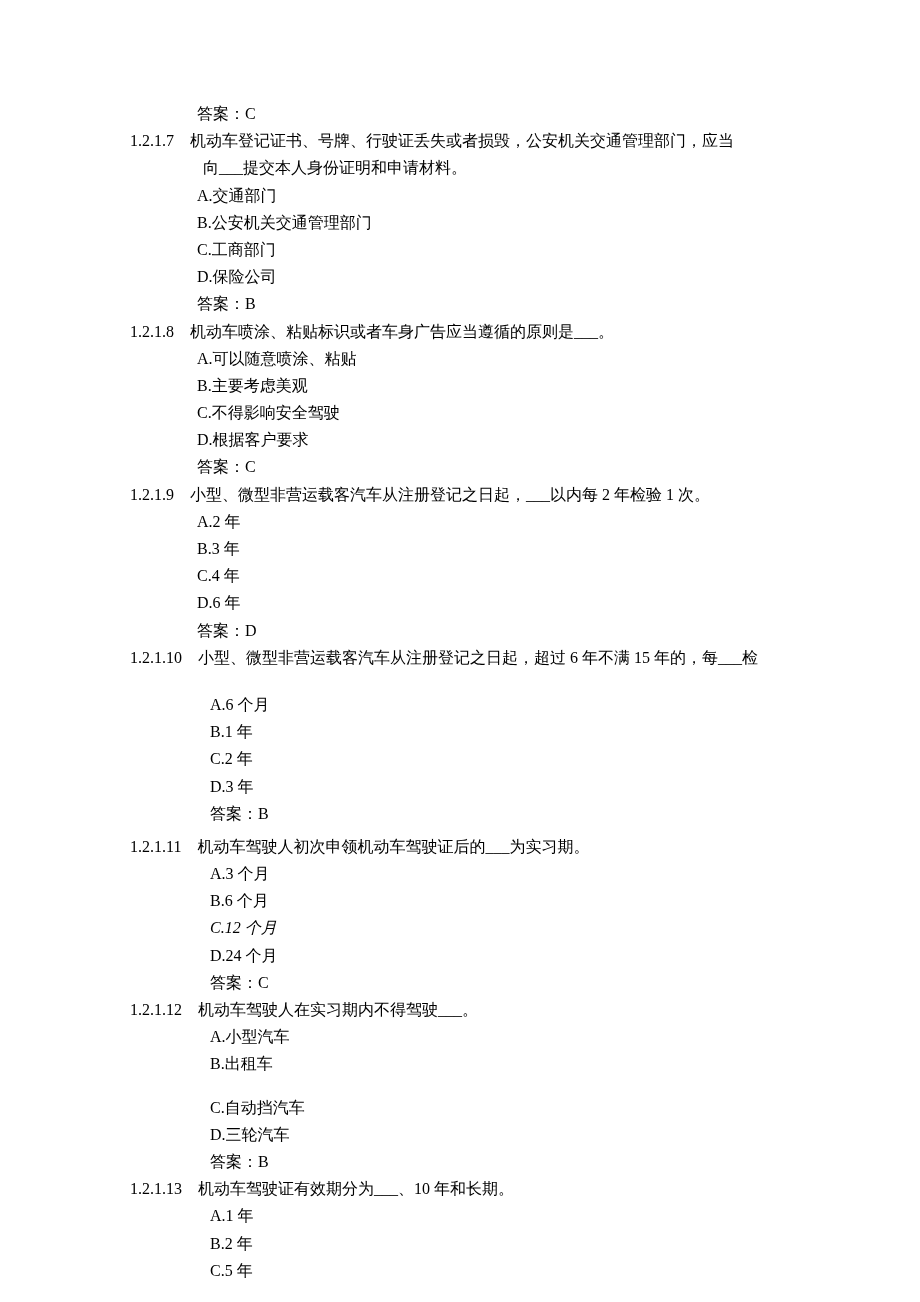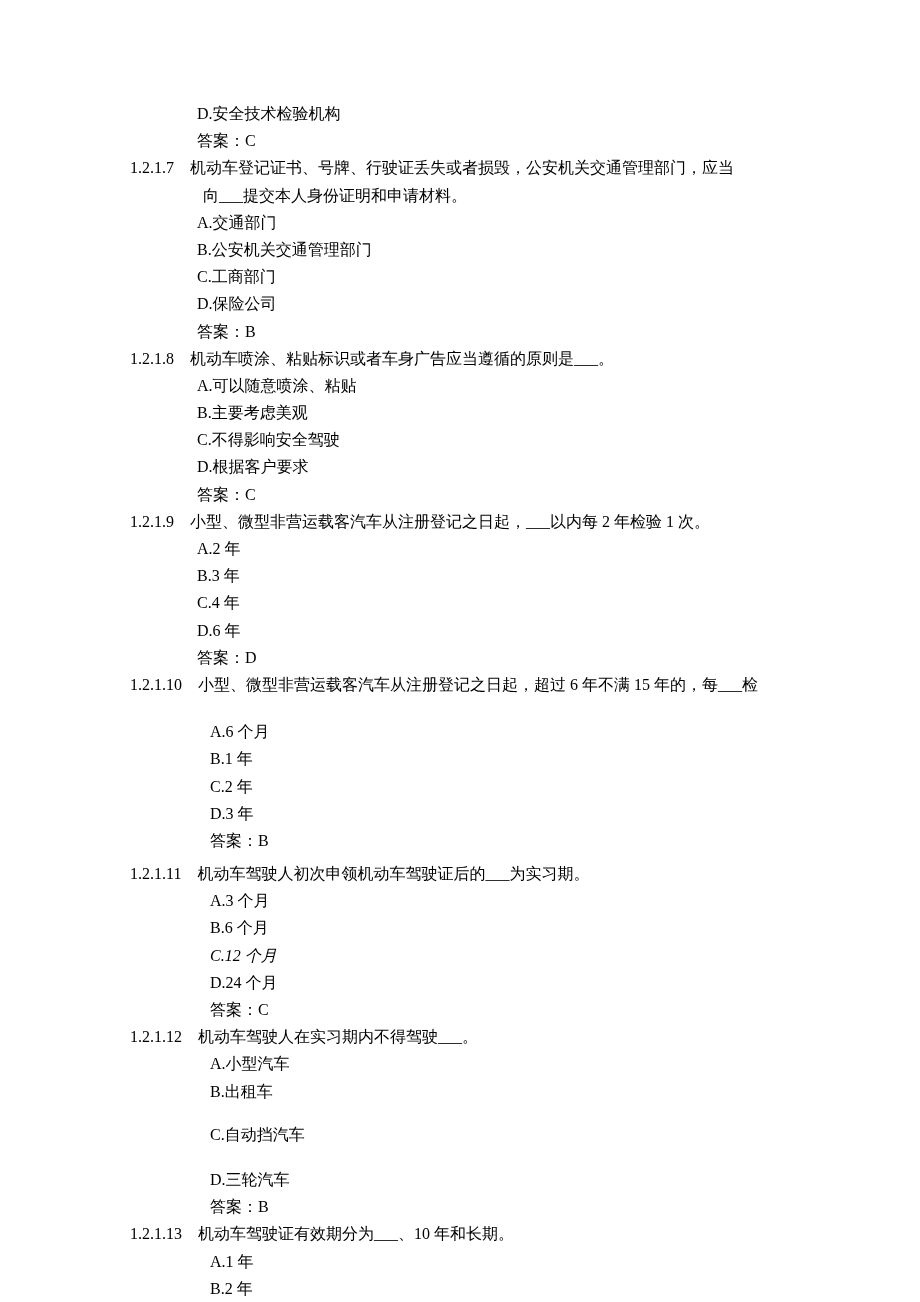--- a/index.html
+++ b/index.html
@@ -26,21 +26,20 @@
     }
     .answer-line {
       padding-left: 67px;
     }
   </style>
 </head>
 <body>
 
 <div>
 
-  <div class="option-line">D.安全技术检验机构</div>
   <div class="answer-line">答案：C</div>
 
   <div>
     <div class="question-line"><span>1.2.1.7</span>　<span>机动车登记证书、号牌、行驶证丢失或者损毁，公安机关交通管理部门，应当</span></div>
     <div class="question-continuation">向___提交本人身份证明和申请材料。</div>
     <div class="option-line">A.交通部门</div>
     <div class="option-line">B.公安机关交通管理部门</div>
     <div class="option-line">C.工商部门</div>
     <div class="option-line">D.保险公司</div>
     <div class="answer-line">答案：B</div>
@@ -80,21 +79,21 @@
     <div class="option-line" style="padding-left: 80px; font-style: italic;">C.12 个月</div>
     <div class="option-line" style="padding-left: 80px;">D.24 个月</div>
     <div class="answer-line" style="padding-left: 80px;">答案：C</div>
   </div>
 
   <div>
     <div class="question-line"><span>1.2.1.12</span>　<span>机动车驾驶人在实习期内不得驾驶___。</span></div>
     <div class="option-line" style="padding-left: 80px;">A.小型汽车</div>
     <div class="option-line" style="padding-left: 80px;">B.出租车</div>
     <div class="option-line" style="padding-left: 80px; margin-top: 16px;">C.自动挡汽车</div>
-    <div class="option-line" style="padding-left: 80px; margin-top: 18px;">D.三轮汽车</div>
+    <div class="option-line" style="padding-left: 80px;">D.三轮汽车</div>
     <div class="answer-line" style="padding-left: 80px;">答案：B</div>
   </div>
 
   <div>
     <div class="question-line"><span>1.2.1.13</span>　<span>机动车驾驶证有效期分为___、10 年和长期。</span></div>
     <div class="option-line" style="padding-left: 80px;">A.1 年</div>
     <div class="option-line" style="padding-left: 80px;">B.2 年</div>
     <div class="option-line" style="padding-left: 80px;">C.5 年</div>
   </div>
 

